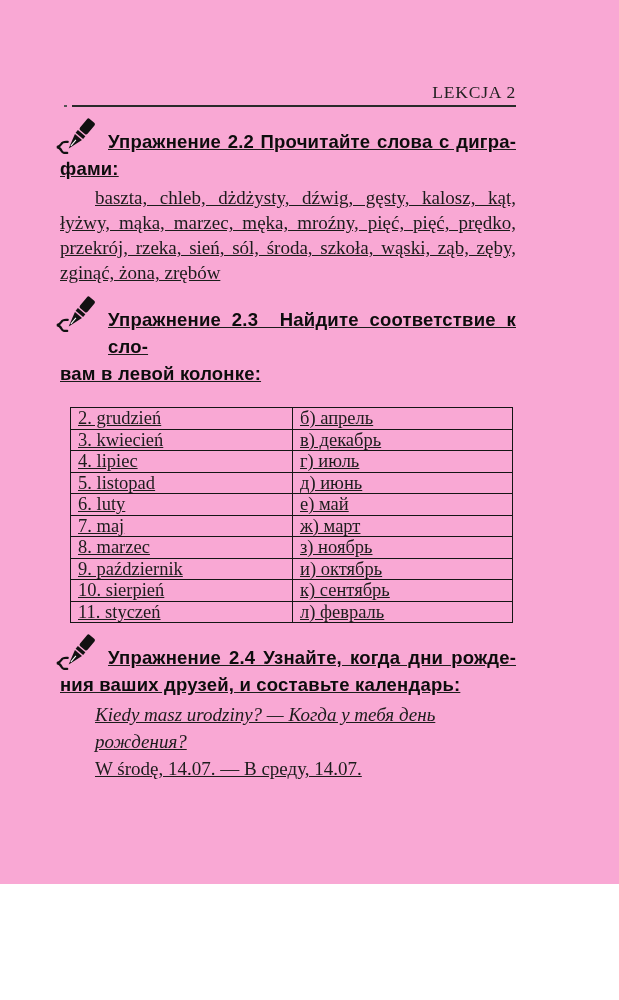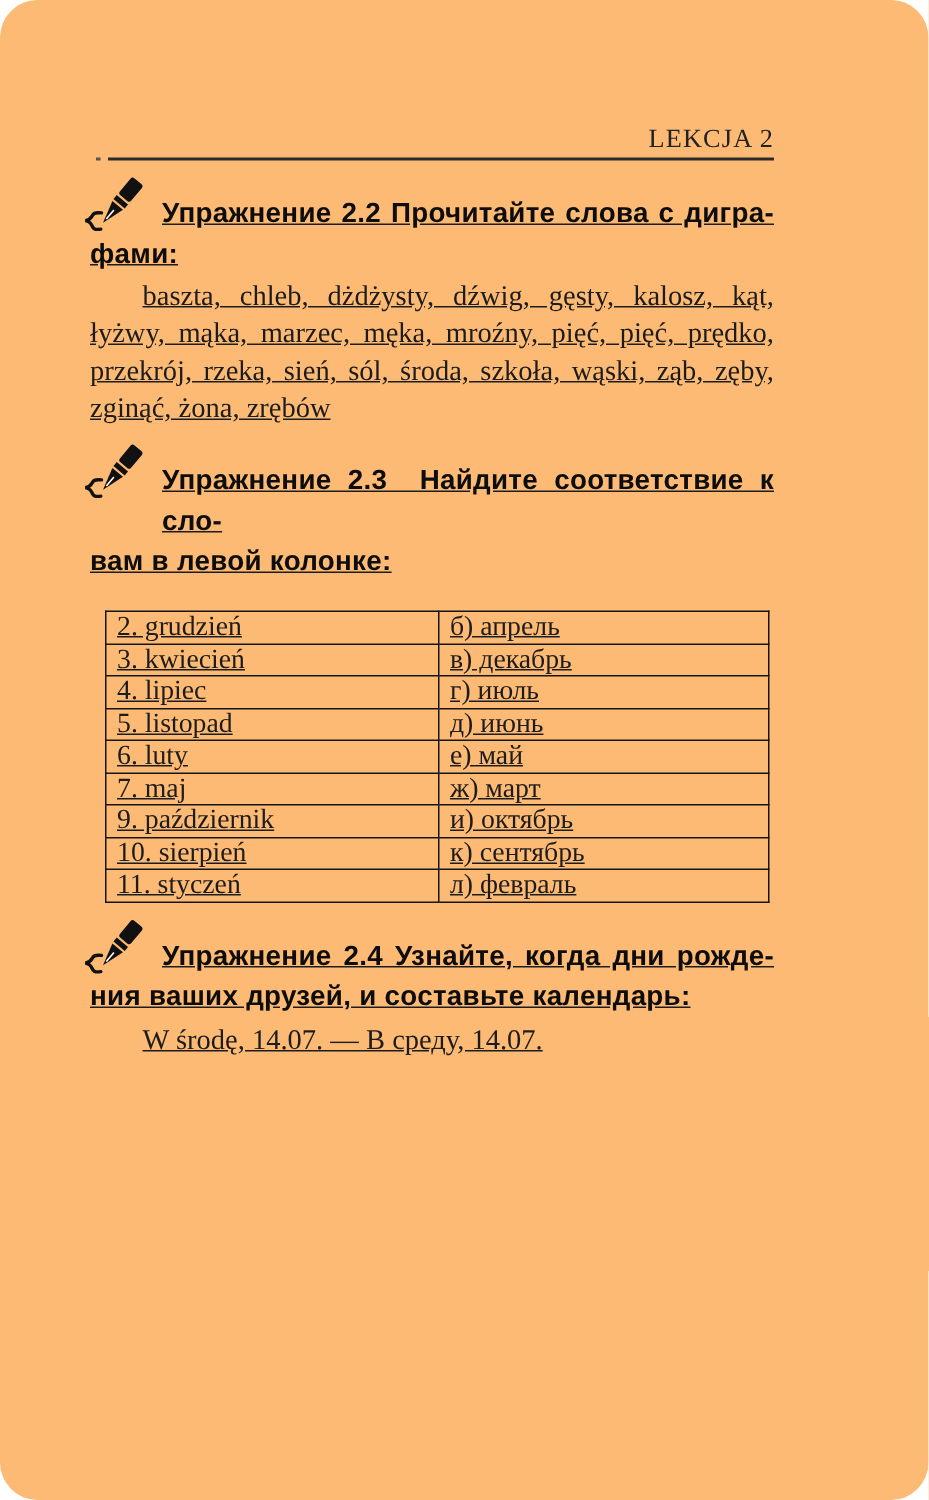--- a/index.html
+++ b/index.html
@@ -1,23 +1,22 @@
 <!DOCTYPE html>
 <html><head>
 <meta charset="utf-8">
 <style>
   html,body { margin:0; padding:0; background:#ffffff; }
   .page {
     position:relative;
-    width:619px; height:1000px;
-    background:#fdba74;
+    width:619px; height:884px;
+    background:#f9a8d4;
     font-family:"Liberation Serif", serif;
     color:#1c1c1c;
     overflow:hidden;
-    border-radius:25px;
   }
   .content { position:absolute; left:60px; top:0; width:456px; }
 
   .header-row {
     margin-top:82px;
     text-align:right;
     font-size:17.5px;
     line-height:20px;
     letter-spacing:0.8px;
     color:#222;
@@ -160,20 +159,24 @@
           </tr>
           <tr>
             <td class="c1">6. luty</td>
             <td>е) май</td>
           </tr>
           <tr>
             <td class="c1">7. maj</td>
             <td>ж) март</td>
           </tr>
           <tr>
+            <td class="c1">8. marzec</td>
+            <td>з) ноябрь</td>
+          </tr>
+          <tr>
             <td class="c1">9. październik</td>
             <td>и) октябрь</td>
           </tr>
           <tr>
             <td class="c1">10. sierpień</td>
             <td>к) сентябрь</td>
           </tr>
           <tr>
             <td class="c1">11. styczeń</td>
             <td>л) февраль</td>
@@ -192,18 +195,19 @@
             <path d="M19.8 21.5 L29.2 21.5 L24.5 37 Z" fill="#111"></path>
             <line x1="24.5" y1="25.5" x2="24.5" y2="33.5" stroke="#fff" stroke-width="1.1"></line>
           </g>
         </svg>
       </span>
       <div class="ex-head">
         <div class="l1">Упражнение 2.4 Узнайте, когда дни рожде-</div>
         <div class="l2">ния ваших друзей, и составьте календарь:</div>
       </div>
       <div class="examples">
+        <div class="it">Kiedy masz urodziny? — Когда у тебя день рождения?</div>
         <div>W środę, 14.07. — В среду, 14.07.</div>
       </div>
     </section>
 
   </div>
 </div>
 
 </body></html>

